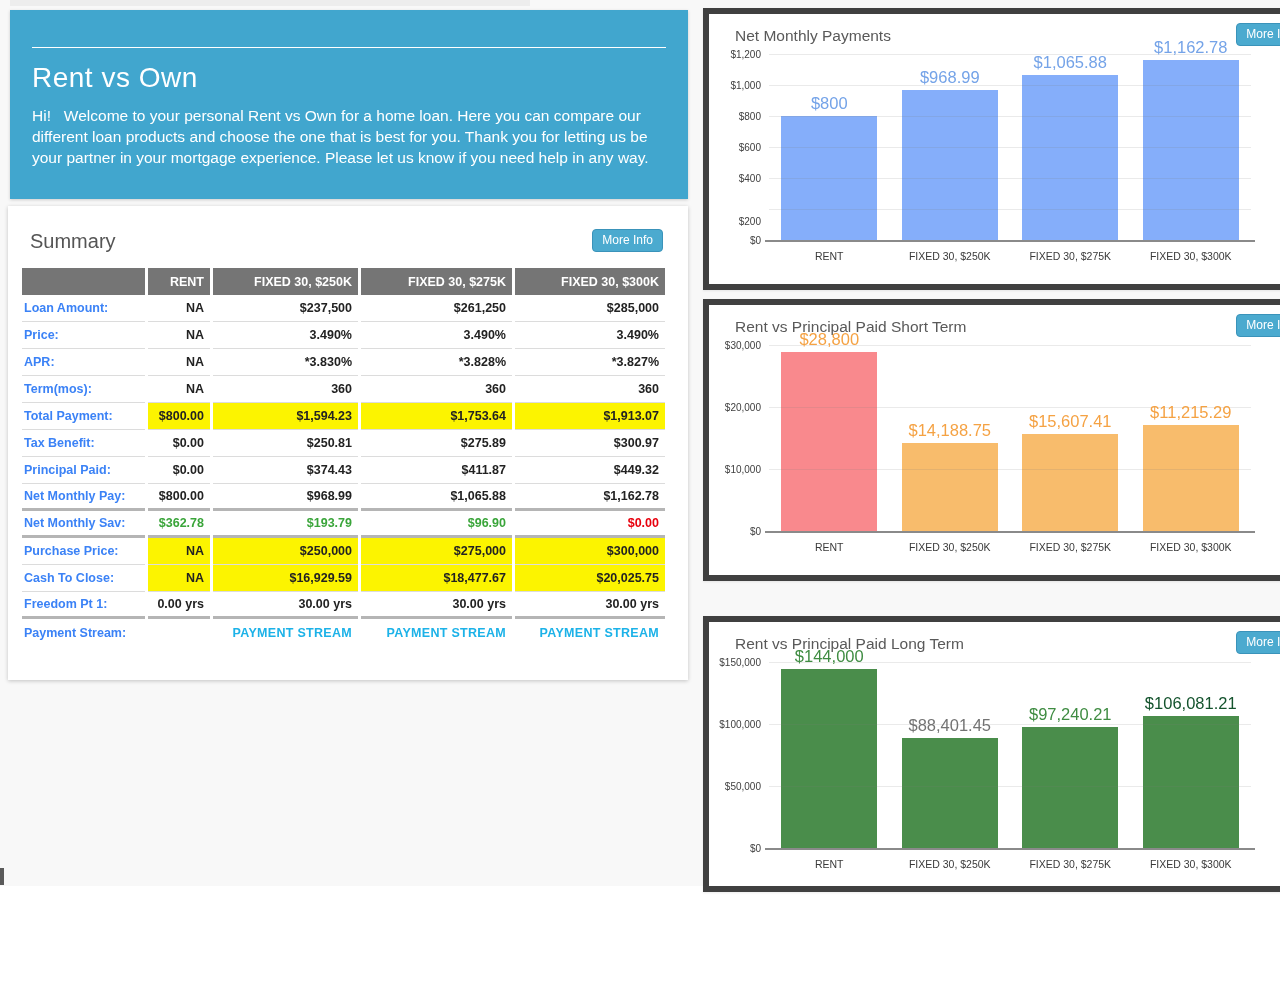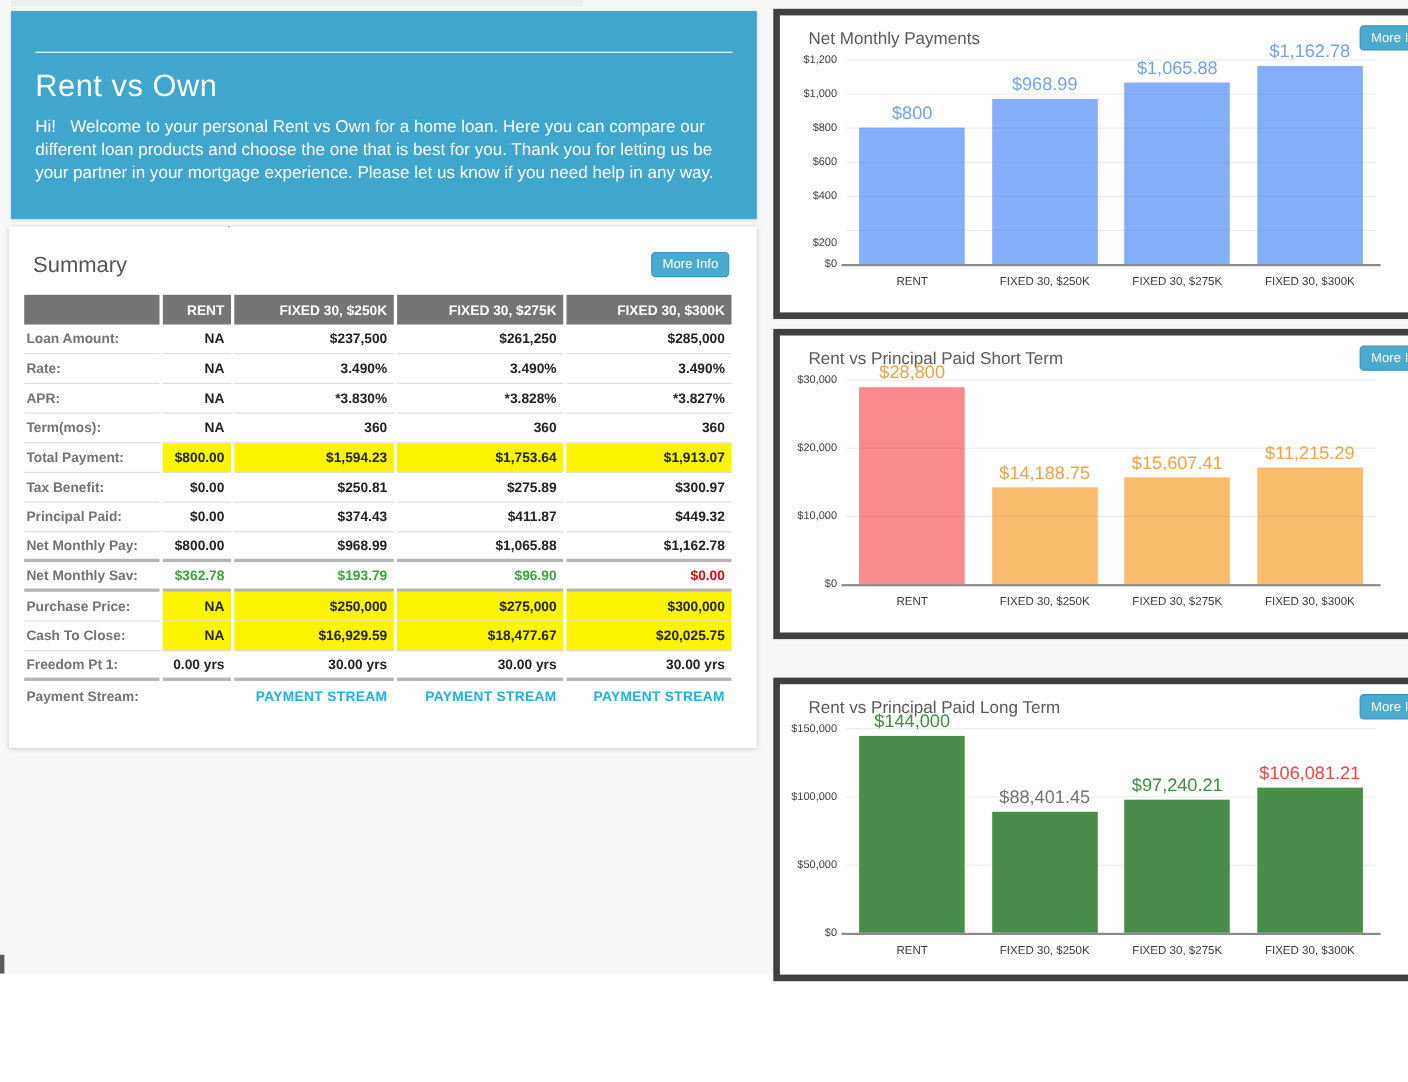--- a/index.html
+++ b/index.html
@@ -18,21 +18,21 @@
   
   .summary-card { position:absolute; left:8px; top:206px; width:680px; height:474px; background:#ffffff; box-shadow:0 1px 4px rgba(0,0,0,0.22); }
   .stray-dot { position:absolute; left:206px; top:194px; font-size:15px; color:#333; }
   .summary-title { position:absolute; left:22px; top:24px; font-size:20px; color:#555; font-weight:400; }
   .more-info-btn { position:absolute; background:#4baacf; border:1px solid #3a93ba; color:#ffffff; font-size:12px; font-family:"Liberation Sans",sans-serif; padding:3px 9px 4px 9px; border-radius:4px; cursor:pointer; }
   .summary-card .more-info-btn { right:25px; top:23px; }
 
   .summary-table { position:absolute; left:14px; top:62px; width:646px; }
   .trow { display:flex; gap:3px; height:27px; }
   .cell { height:27px; display:flex; align-items:center; justify-content:flex-end; padding-right:6px; font-size:12.5px; font-weight:bold; color:#222; border-bottom:1px solid #dcdcdc; }
-  .cell.c0 { width:123px; justify-content:flex-start; padding-left:2px; color:#737373; }
+  .cell.c0 { width:123px; justify-content:flex-start; padding-left:2px; color:#3b82f6; }
   .cell.c1 { width:62px; }
   .cell.c2 { width:145px; }
   .cell.c3 { width:151px; }
   .cell.c4 { width:150px; }
   .trow.head .cell { background:#757575; color:#ffffff; border-bottom:none; font-size:12.5px; }
   .trow.thick .cell { border-bottom:3px solid #b5b5b5; }
   .trow.last .cell { border-bottom:none; }
   .cell.hl { background:#fcf400; }
   .cell.link { color:#1cb2e8; font-size:12.5px; letter-spacing:0.3px; cursor:pointer; }
 
@@ -81,21 +81,21 @@
           <div class="cell c4">FIXED 30, $300K</div>
         </div>
         <div class="trow">
           <div class="cell c0">Loan Amount:</div>
           <div class="cell c1">NA</div>
           <div class="cell c2">$237,500</div>
           <div class="cell c3">$261,250</div>
           <div class="cell c4">$285,000</div>
         </div>
         <div class="trow">
-          <div class="cell c0">Rate:</div>
+          <div class="cell c0">Price:</div>
           <div class="cell c1">NA</div>
           <div class="cell c2">3.490%</div>
           <div class="cell c3">3.490%</div>
           <div class="cell c4">3.490%</div>
         </div>
         <div class="trow">
           <div class="cell c0">APR:</div>
           <div class="cell c1">NA</div>
           <div class="cell c2">*3.830%</div>
           <div class="cell c3">*3.828%</div>
@@ -250,21 +250,21 @@
         <div class="ytick" style="top: 181px;">$0</div>
       </div>
       <div class="chart-plot">
         <div class="bar" style="left: 12.05px; width: 96.4px; height: 178.56px; background: rgb(74, 141, 75);"></div>
         <div class="bar-label" style="left: 60.25px; bottom: 181.56px; color: rgb(63, 140, 66);">$144,000</div>
         <div class="bar" style="left: 132.55px; width: 96.4px; height: 109.618px; background: rgb(74, 141, 75);"></div>
         <div class="bar-label" style="left: 180.75px; bottom: 112.618px; color: #737373;">$88,401.45</div>
         <div class="bar" style="left: 253.05px; width: 96.4px; height: 120.578px; background: rgb(74, 141, 75);"></div>
         <div class="bar-label" style="left: 301.25px; bottom: 123.578px; color: rgb(63, 140, 66);">$97,240.21</div>
         <div class="bar" style="left: 373.55px; width: 96.4px; height: 131.541px; background: rgb(74, 141, 75);"></div>
-        <div class="bar-label" style="left: 421.75px; bottom: 134.541px; color: #ef4444;">$106,081.21</div>
+        <div class="bar-label" style="left: 421.75px; bottom: 134.541px; color: #14532d;">$106,081.21</div>
         <div class="gridline" style="top: 0px;"></div>
         <div class="gridline" style="top: 62px;"></div>
         <div class="gridline" style="top: 124px;"></div>
         <div class="axis-baseline"></div>
       </div>
       <div class="xlabels">
         <div class="xlabel" style="left: 60.25px;">RENT</div>
         <div class="xlabel" style="left: 180.75px;">FIXED 30, $250K</div>
         <div class="xlabel" style="left: 301.25px;">FIXED 30, $275K</div>
         <div class="xlabel" style="left: 421.75px;">FIXED 30, $300K</div>

